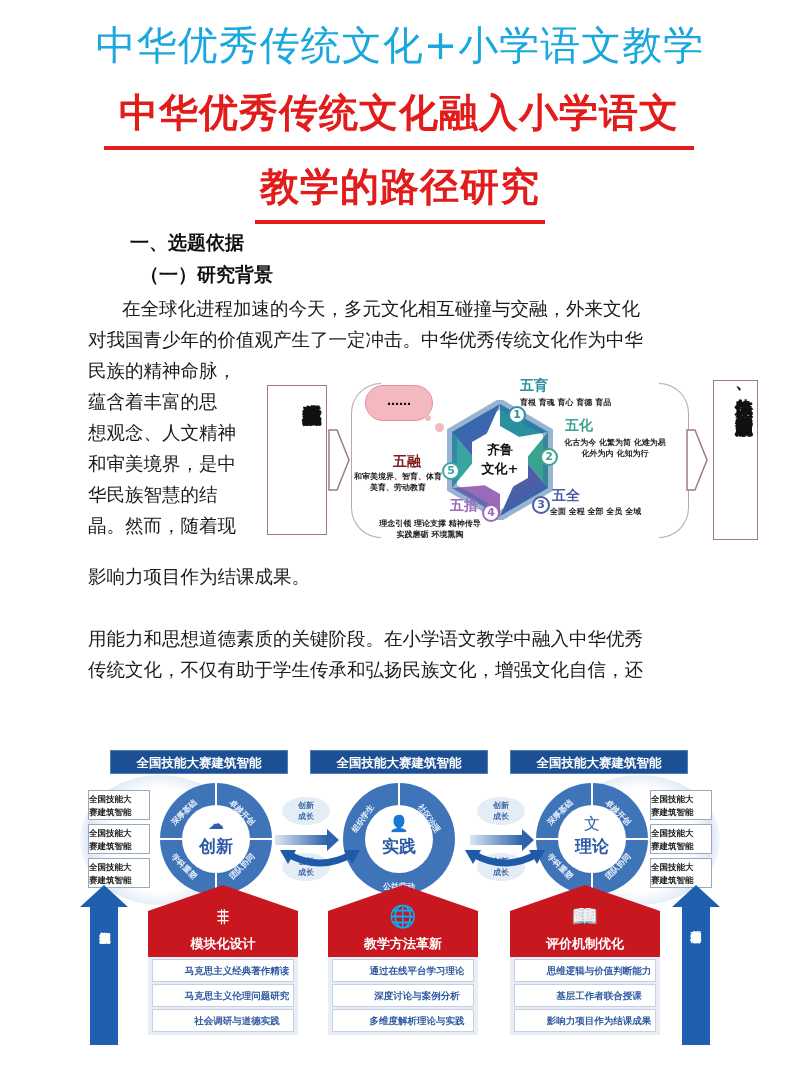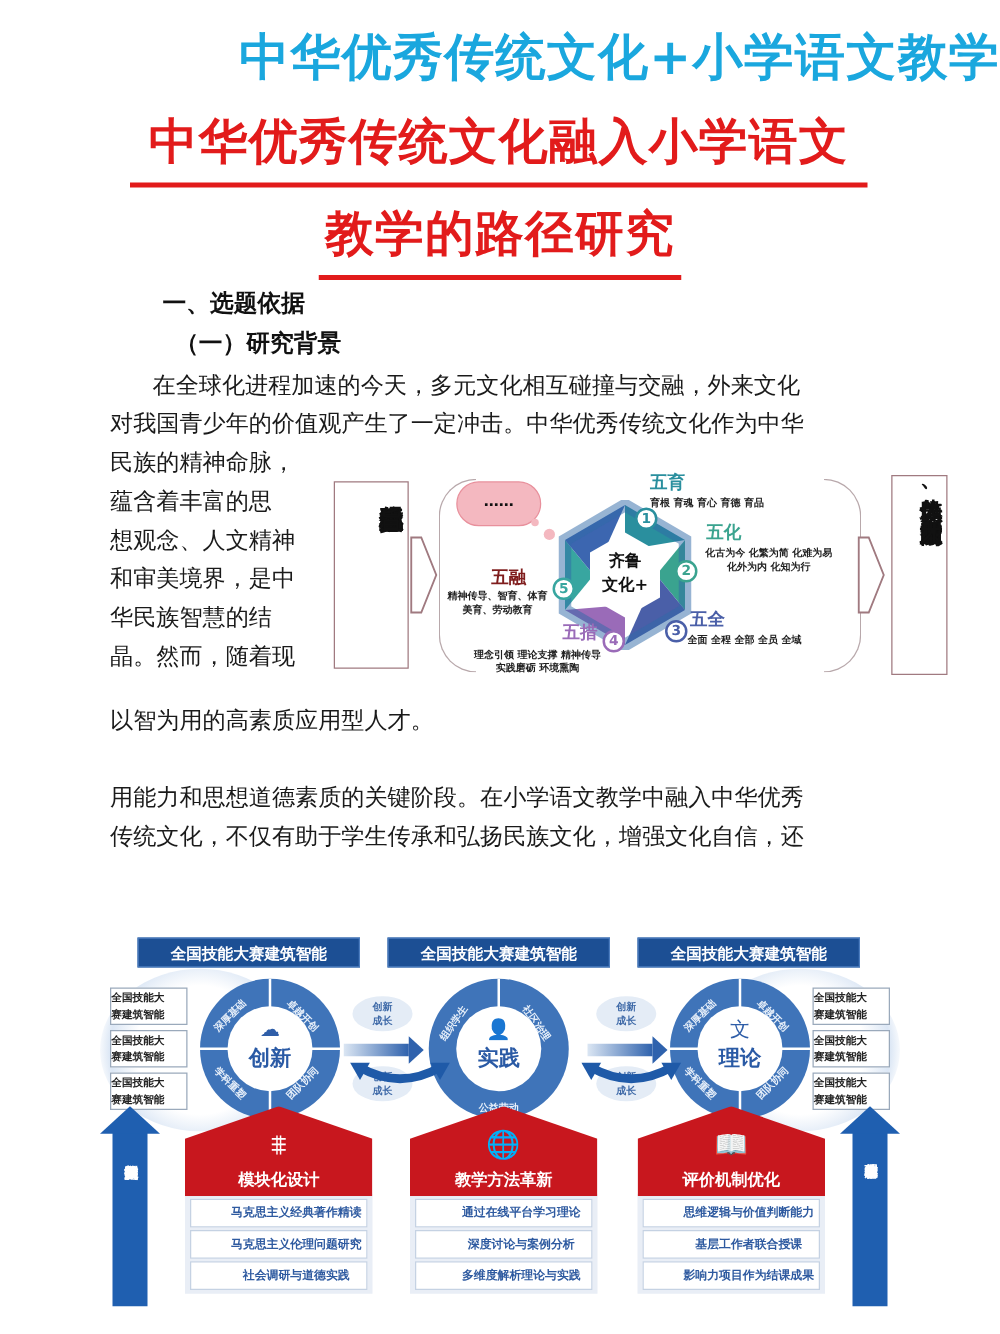--- a/index.html
+++ b/index.html
@@ -1,20 +1,20 @@
 <!DOCTYPE html>
 <html><head>
 <meta charset="utf-8">
 <style>
   * { box-sizing: border-box; margin: 0; padding: 0; }
   html, body { width: 800px; height: 1067px; background: #ffffff; overflow: hidden; }
   body { position: relative; font-family: "DejaVu Sans", "Liberation Sans", sans-serif; color: #111; }
 
-  .title1 { position: absolute; left: 0; top: 18px; width: 800px; text-align: right;
-    font-size: 40px; font-weight: bold; color: #1aa7de; letter-spacing: 1px; }
+  .title1 { position: absolute; left: 0; top: 18px; width: 800px; text-align: center;
+    font-size: 40px; font-weight: normal; color: #1aa7de; letter-spacing: 1px; }
   .title2 { position: absolute; left: 104px; top: 86px; width: 590px; text-align: center;
     font-size: 39px; font-weight: bold; color: #e21b1b; padding-bottom: 6px;
     border-bottom: 4px solid #e21b1b; letter-spacing: 1px; }
   .title3 { position: absolute; left: 255px; top: 160px; width: 290px; text-align: center;
     font-size: 39px; font-weight: bold; color: #e21b1b; padding-bottom: 6px;
     border-bottom: 4px solid #e21b1b; letter-spacing: 1px; }
 
   .h1 { position: absolute; left: 130px; top: 230px; font-size: 19px; font-weight: bold; }
   .h2 { position: absolute; left: 140px; top: 262px; font-size: 19px; font-weight: bold; }
 
@@ -89,21 +89,21 @@
 </div>
 <div class="para pside">
   <div>民族的精神命脉，</div>
   <div>蕴含着丰富的思</div>
   <div>想观念、人文精神</div>
   <div>和审美境界，是中</div>
   <div>华民族智慧的结</div>
   <div>晶。然而，随着现</div>
 </div>
 <div class="para p2">
-  <div>以智为用的高素质应用型人才。</div>
+  <div>影响力项目作为结课成果。</div>
 </div>
 <div class="para p3">
   <div>用能力和思想道德素质的关键阶段。在小学语文教学中融入中华优秀</div>
   <div>传统文化，不仅有助于学生传承和弘扬民族文化，增强文化自信，还</div>
 </div>
 
 <div class="fig1">
   <div class="vbox vbox-left">以践行社会主义核心价值观为主旨</div>
   <svg class="fig-arrow" style="left:62px;top:45px" viewBox="0 0 24 80">
     <polygon points="2,10 10,10 22,40 10,70 2,70 2,10" fill="#fff" stroke="#a07a80" stroke-width="1.5"></polygon>
@@ -144,21 +144,21 @@
   </div>
   <div class="ftitle" style="left:287px;top:112px;color:#4a5fa8">五全</div>
   <div class="fdesc" style="left:285px;top:131px">全面 全程 全部 全员 全域</div>
   <div class="ftitle" style="left:185px;top:122px;color:#9a6bb8">五措</div>
   <div class="fdesc" style="left:100px;top:143px;width:130px">
     <div>理念引领 理论支撑 精神传导</div>
     <div>实践磨砺 环境熏陶</div>
   </div>
   <div class="ftitle" style="left:128px;top:78px;color:#7f1d1d">五融</div>
   <div class="fdesc" style="left:88px;top:96px;width:90px">
-    <div>精神传导、智育、体育</div>
+    <div>和审美境界、智育、体育</div>
     <div>美育、劳动教育</div>
   </div>
 
   <div class="brace brace-r"></div>
   <svg class="fig-arrow" style="left:420px;top:45px" viewBox="0 0 24 80">
     <polygon points="2,10 10,10 22,40 10,70 2,70 2,10" fill="#fff" stroke="#a07a80" stroke-width="1.5"></polygon>
   </svg>
   <div class="vbox vbox-right">培养以仁为体、以智为用的高素质应用型人才</div>
 </div>
 

